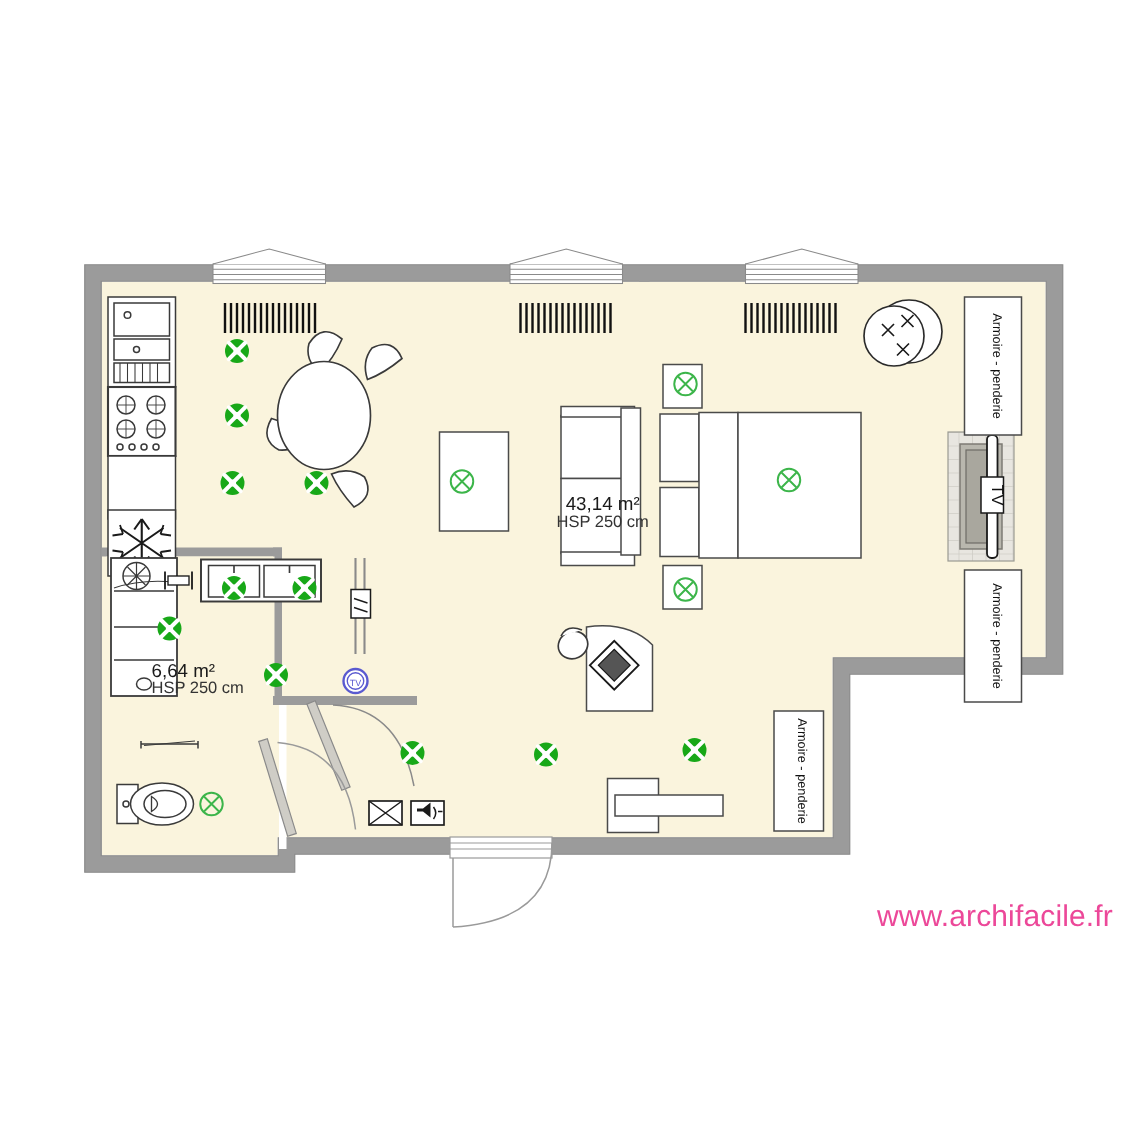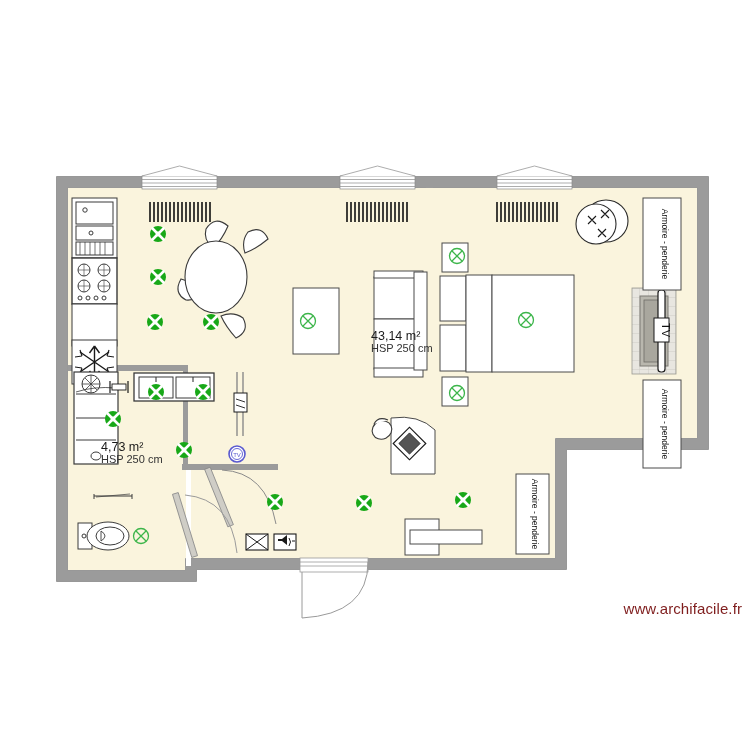--- a/index.html
+++ b/index.html
@@ -1,20 +1,20 @@
 <!DOCTYPE html>
 <html><head>
 <meta charset="utf-8">
 <style>
   html,body{margin:0;padding:0;background:#ffffff;}
   body{width:750px;height:750px;overflow:hidden;
        font-family:"Liberation Sans","DejaVu Sans",sans-serif;}
   #stage{position:relative;width:750px;height:750px;background:#ffffff;}
   svg{display:block;}
-  .watermark{position:absolute;right:8px;top:600px;font-size:15px;color:#7f1d1d;
+  .watermark{position:absolute;right:8px;top:600px;font-size:20px;color:#ec4899;
              font-family:"Liberation Sans",sans-serif;letter-spacing:.1px;}
   .arealbl{position:absolute;font-family:"Liberation Sans",sans-serif;color:#1a1a1a;}
   .arealbl .a{font-size:12.5px;display:block;line-height:14px;}
   .arealbl .h{font-size:11px;display:block;line-height:11px;color:#333;}
 </style>
 </head>
 <body>
 
 <div id="stage">
 
@@ -371,25 +371,25 @@
           <path d="M452,388l10,10M462,388l-10,10"></path>
         </g>
     <g>
           <circle cx="141" cy="536" r="7.5"></circle>
           <path d="M136,531l10,10M146,531l-10,10"></path>
         </g>
   </g>
 
 </svg>
 
-  <div class="arealbl" style="left:371px;top:329px;">
+  <div class="arealbl" style="left:371px;top:329px;text-align:center;">
     <span class="a">43,14 m²</span>
     <span class="h">HSP 250 cm</span>
   </div>
 
   <div class="arealbl" style="left:101px;top:440px;">
-    <span class="a">4,73 m²</span>
+    <span class="a">6,64 m²</span>
     <span class="h">HSP 250 cm</span>
   </div>
 
   <div class="watermark">www.archifacile.fr</div>
 
 </div>
 
 </body></html>

